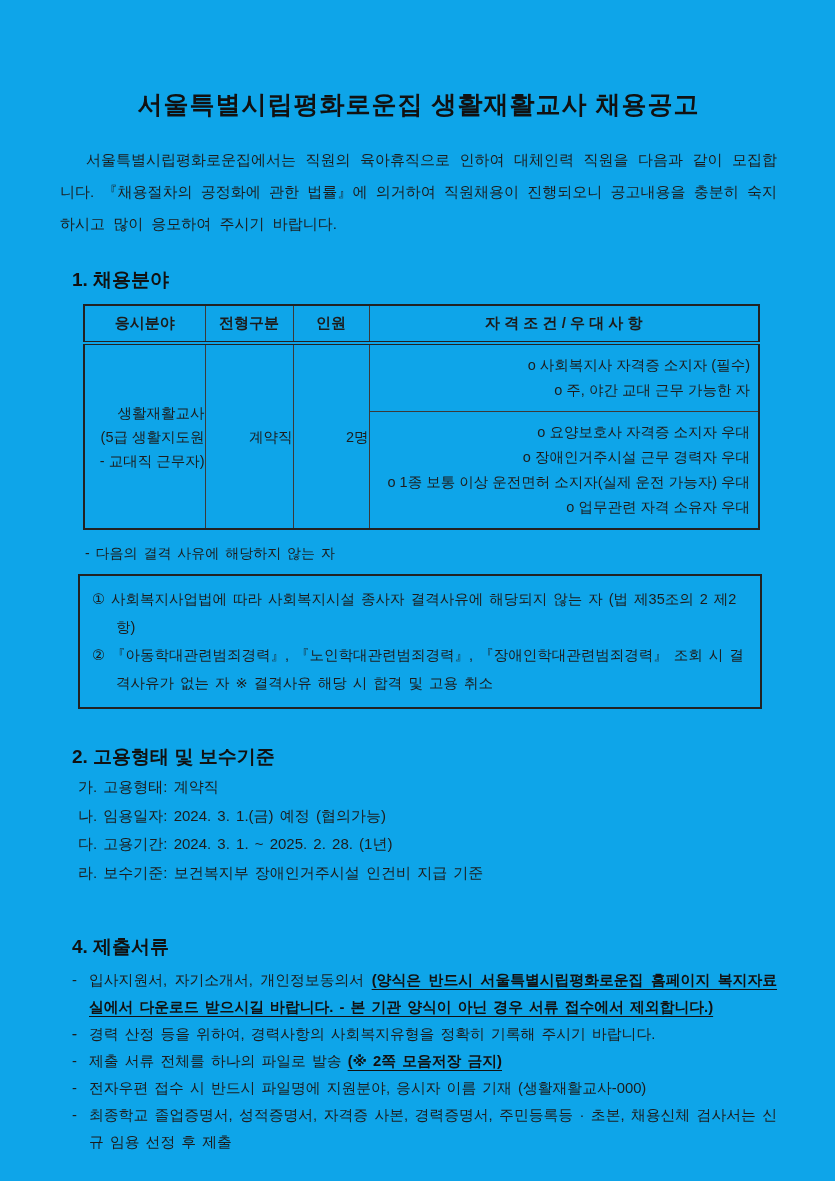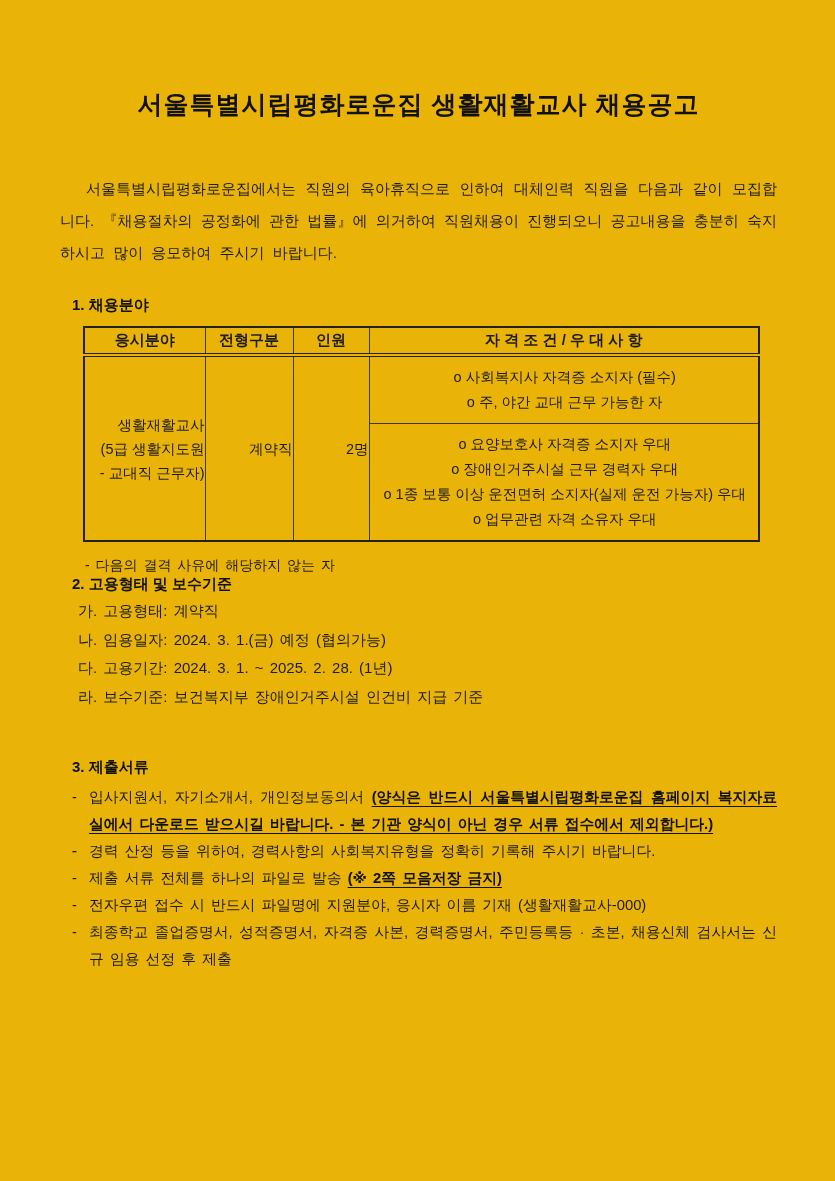--- a/index.html
+++ b/index.html
@@ -3,49 +3,49 @@
 <meta charset="utf-8">
 <style>
   * { margin: 0; padding: 0; box-sizing: border-box; }
   html, body { background: #9a9a9a; }
   body { display: block; }
   .page {
     position: relative;
     width: 835px;
     height: 1181px;
     margin: 0 auto;
-    background: #eab308;
+    background: #0ea5e9;
     color: #1c1c1c;
     font-family: "Liberation Sans", "DejaVu Sans", sans-serif;
     padding: 88px 58px 0 60px;
     overflow: hidden;
   }
   .title {
     font-size: 25px;
     font-weight: bold;
     text-align: center;
     letter-spacing: 1px;
     color: #111;
   }
   .intro {
-    margin-top: 52px;
+    margin-top: 23px;
     font-size: 15px;
     line-height: 32px;
     text-align: justify;
     text-indent: 26px;
     word-spacing: 4px;
   }
   .sec-h {
-    font-size: 15px;
+    font-size: 19px;
     font-weight: bold;
     margin-left: 12px;
     color: #111;
   }
   .sec-h.s1 { margin-top: 27px; }
-  .sec-h.s2 { }
+  .sec-h.s2 { margin-top: 35px; }
   .sec-h.s3 { margin-top: 47px; }
 
   table.recruit {
     margin-top: 11px;
     margin-left: 23px;
     width: 675px;
     border-collapse: collapse;
     table-layout: fixed;
     font-size: 14.5px;
     color: #1c1c1c;
@@ -53,29 +53,29 @@
   table.recruit col.c1 { width: 121px; }
   table.recruit col.c2 { width: 88px; }
   table.recruit col.c3 { width: 76px; }
   table.recruit col.c4 { width: 390px; }
   table.recruit th, table.recruit td {
     border: 1px solid #3a3a3a;
     vertical-align: middle;
   }
   table.recruit { border: 2px solid #222; }
   table.recruit th {
-    height: 28px;
+    height: 38px;
     font-weight: bold;
     text-align: center;
     border-bottom: 4px double #222;
     font-size: 15px;
   }
   td.center { text-align: right; line-height: 24px; }
   td.qual {
-    text-align: center;
+    text-align: right;
     padding: 8px 8px 8px 10px;
     line-height: 25px;
   }
   td.qual.top { height: 53px; }
   td.qual.bottom { height: 102px; }
 
   .note {
     margin: 15px 0 0 25px;
     font-size: 14px;
     word-spacing: 2px;
@@ -172,30 +172,34 @@
           <div>o 장애인거주시설 근무 경력자 우대</div>
           <div>o 1종 보통 이상 운전면허 소지자(실제 운전 가능자) 우대</div>
           <div>o 업무관련 자격 소유자 우대</div>
         </td>
       </tr>
     </tbody>
   </table>
 
   <p class="note">- 다음의 결격 사유에 해당하지 않는 자</p>
 
+  <div class="dq-box">
+    <p class="box-item">① 사회복지사업법에 따라 사회복지시설 종사자 결격사유에 해당되지 않는 자 (법 제35조의 2 제2항)</p>
+    <p class="box-item">② 『아동학대관련범죄경력』, 『노인학대관련범죄경력』, 『장애인학대관련범죄경력』 조회 시 결격사유가 없는 자  ※ 결격사유 해당 시 합격 및 고용 취소</p>
+  </div>
 
   <h2 class="sec-h s2">2. 고용형태 및 보수기준</h2>
   <ul class="plain-list">
     <li>가. 고용형태: 계약직</li>
     <li>나. 임용일자: 2024. 3. 1.(금) 예정 (협의가능)</li>
     <li>다. 고용기간: 2024. 3. 1. ~ 2025. 2. 28. (1년)</li>
     <li>라. 보수기준: 보건복지부 장애인거주시설 인건비 지급 기준</li>
   </ul>
 
-  <h2 class="sec-h s3">3. 제출서류</h2>
+  <h2 class="sec-h s3">4. 제출서류</h2>
   <ul class="dash-list">
     <li>
       <span class="dash">-</span>
       <span>입사지원서, 자기소개서, 개인정보동의서 </span><span class="emph">(양식은 반드시 서울특별시립평화로운집 홈페이지 복지자료실에서 다운로드 받으시길 바랍니다. - 본 기관 양식이 아닌 경우 서류 접수에서 제외합니다.)</span>
     </li>
     <li>
       <span class="dash">-</span>
       <span class="emph"></span>
     </li>
     <li>

